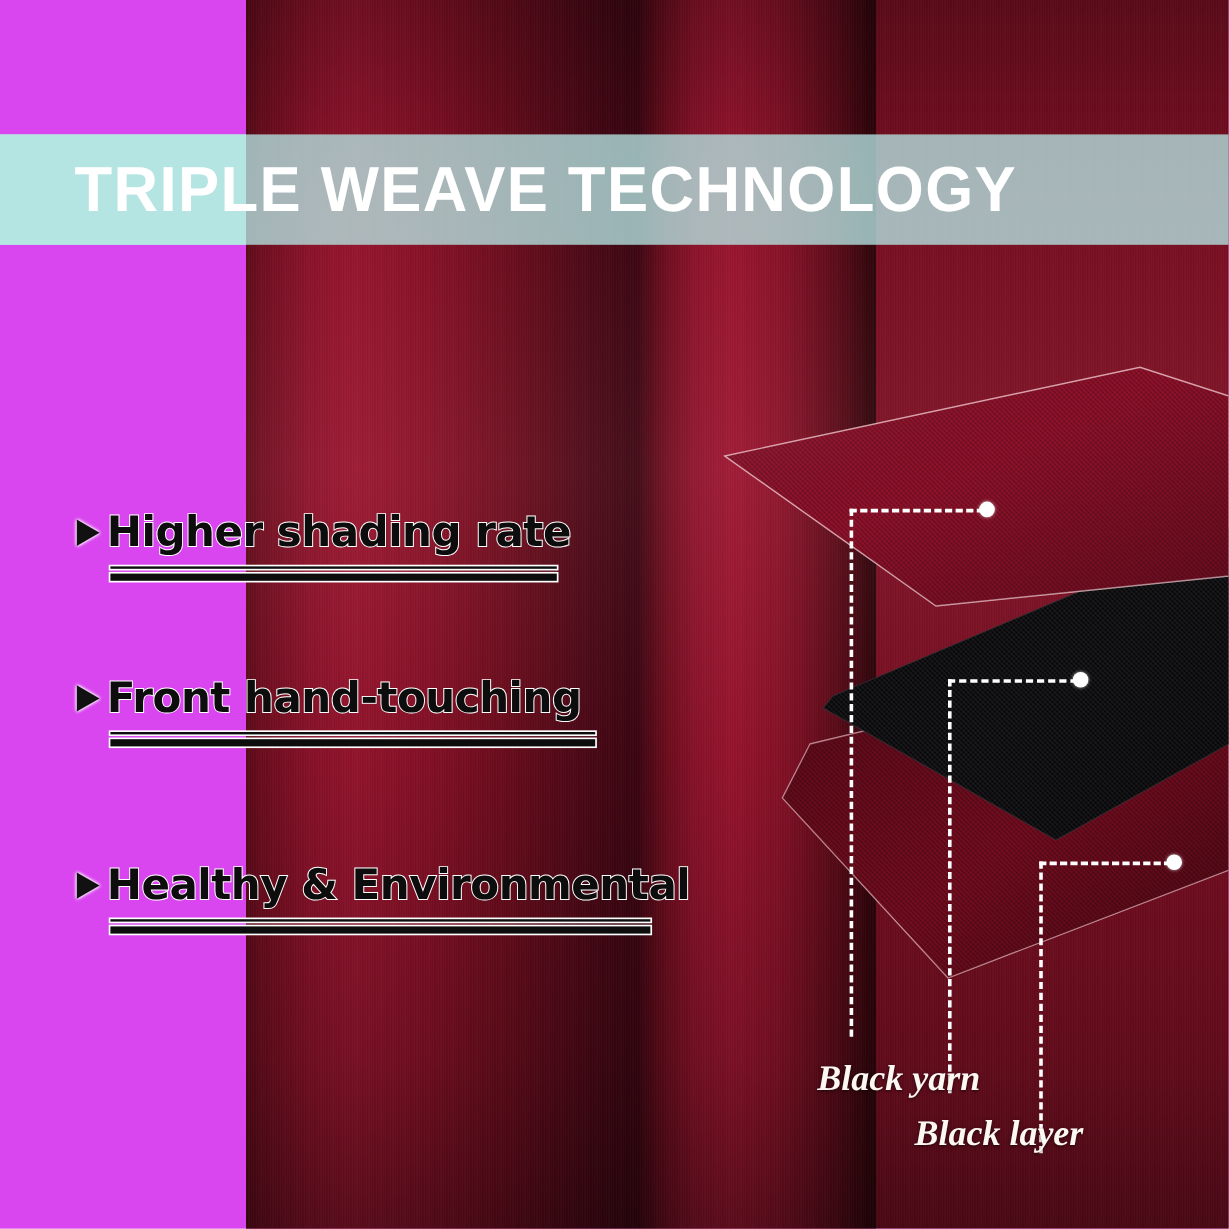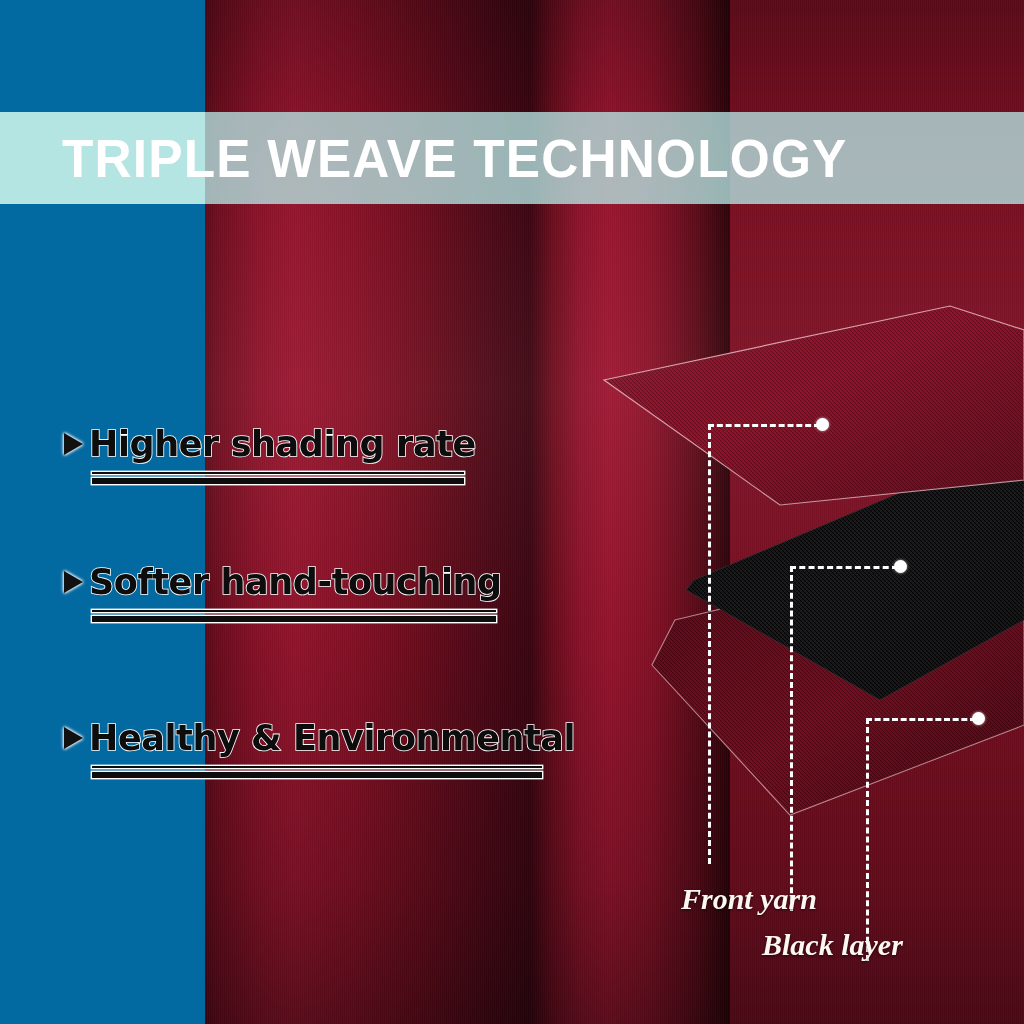--- a/index.html
+++ b/index.html
@@ -3,21 +3,21 @@
 <meta charset="utf-8">
 <title>Triple Weave Technology</title>
 <style>
   html,body{margin:0;padding:0;background:#fff;}
   body{font-family:"Liberation Sans",sans-serif;}
 
   #stage{
     position:relative;
     width:1024px;height:1024px;
     overflow:hidden;
-    background:#0369a1;
+    background:#d946ef;
   }
 
   
   .curtain{
     position:absolute;top:0;left:205px;width:819px;height:1024px;
     background:
       
       linear-gradient(90deg,
         #5d0a19 0px,
         #6e0c1e 10px,
@@ -155,21 +155,21 @@
     </div>
     <div class="rule-wrap" style="top:48px;width:372px;">
       <div class="rule-thin"></div>
       <div class="rule-thick"></div>
     </div>
   </div>
 
   <div class="feature" style="top:562px;">
     <div class="row">
       <span class="tri"></span>
-      <span class="feat-text">Softer hand-touching</span>
+      <span class="feat-text">Front hand-touching</span>
     </div>
     <div class="rule-wrap" style="top:48px;width:404px;">
       <div class="rule-thin"></div>
       <div class="rule-thick"></div>
     </div>
   </div>
 
   <div class="feature" style="top:718px;">
     <div class="row">
       <span class="tri"></span>
@@ -241,17 +241,17 @@
     <div class="ld-dot" style="left:894px;top:560px;"></div>
   </div>
 
   <div class="leader">
     <div class="ld-h" style="left:866px;top:718px;width:110px;"></div>
     <div class="ld-v" style="left:866px;top:718px;height:243px;"></div>
     <div class="ld-dot" style="left:972px;top:712px;"></div>
   </div>
 
 
-  <div class="dlabel" style="left:681px;top:882px;">Front yarn</div>
+  <div class="dlabel" style="left:681px;top:882px;">Black yarn</div>
 
   <div class="dlabel" style="left:762px;top:928px;">Black layer</div>
 
 </div>
 
 </body></html>

